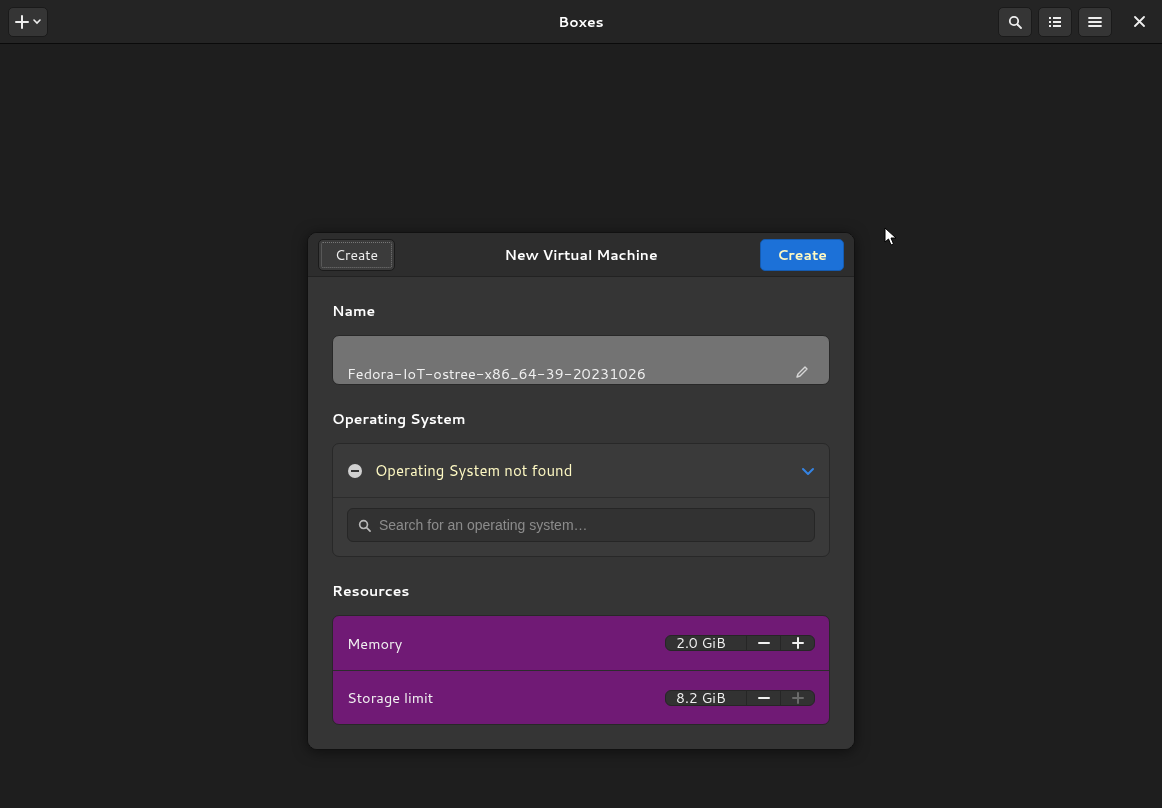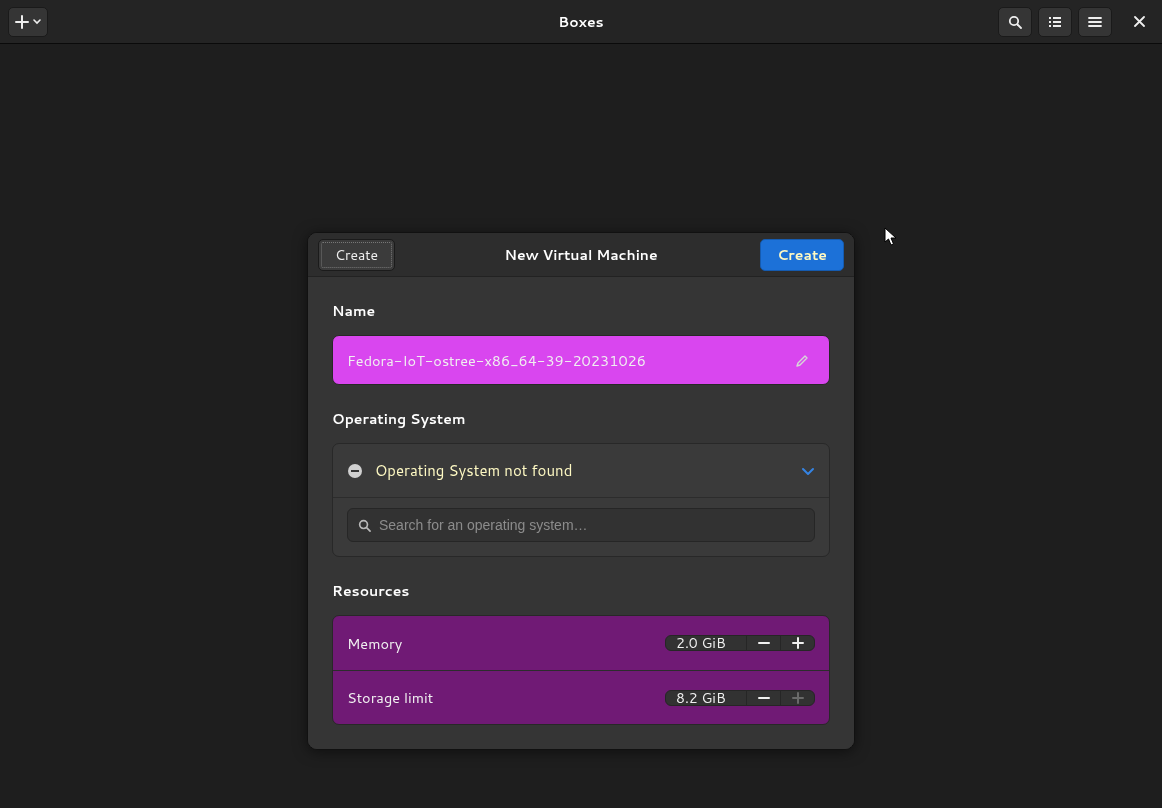--- a/index.html
+++ b/index.html
@@ -117,25 +117,25 @@
       flex-direction: column;
     }
     .sect-label {
       font-weight: 700;
       font-size: 14px;
       color: #ffffff;
       margin-bottom: 14px;
     }
     .sect-label.mt { margin-top: 24px; }
     .row {
-      background: #d946ef;
+      background: #737373;
       border: 1px solid #282828;
       border-radius: 7px;
       display: flex;
-      align-items: center;
+      align-items: flex-end;
       min-height: 50px;
       padding: 0 14px;
       gap: 24px;
     }
     .name-row { justify-content: space-between; }
     .name-text { font-size: 14.5px; color: #f0f0f0; }
     .icon-btn {
       width: 26px; height: 26px;
       display: inline-flex; align-items: center; justify-content: center;
       color: #d7d7d7;

